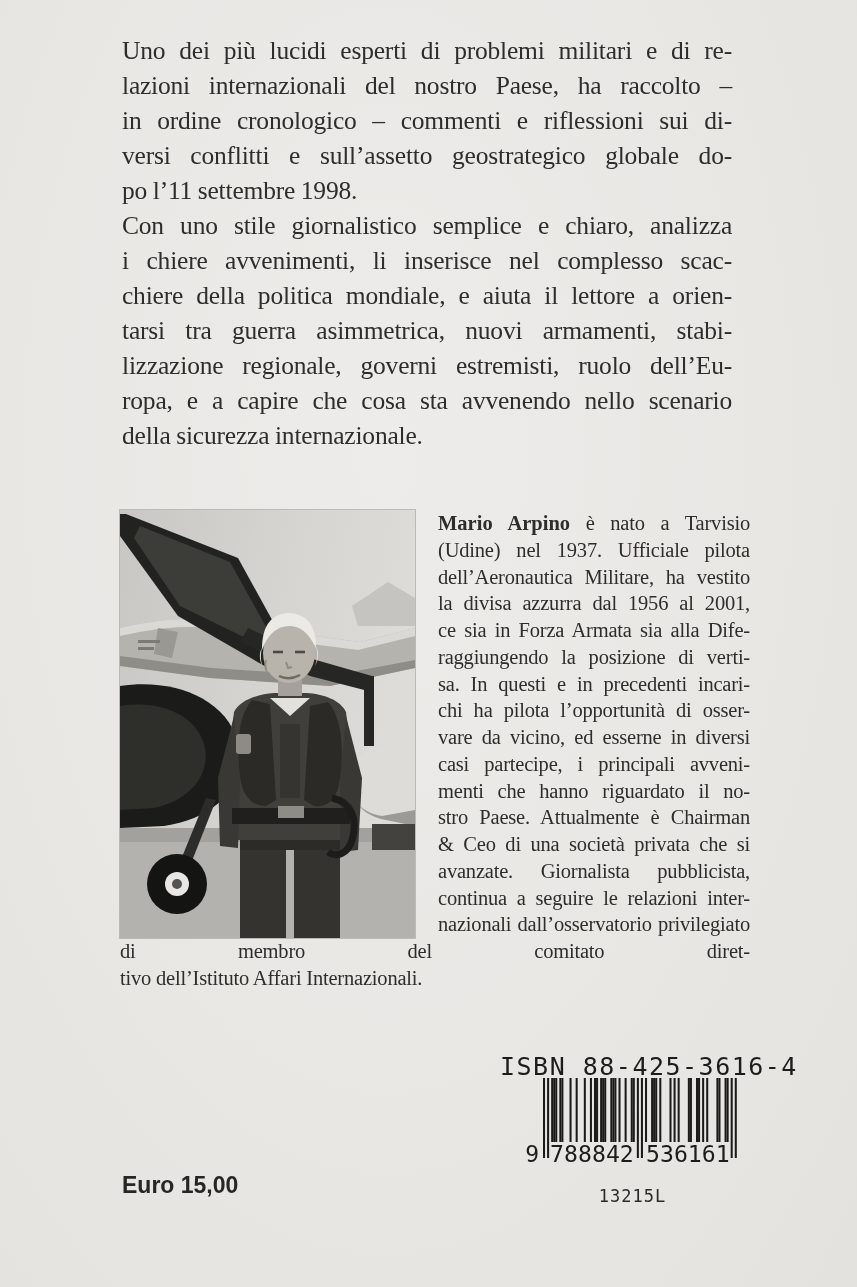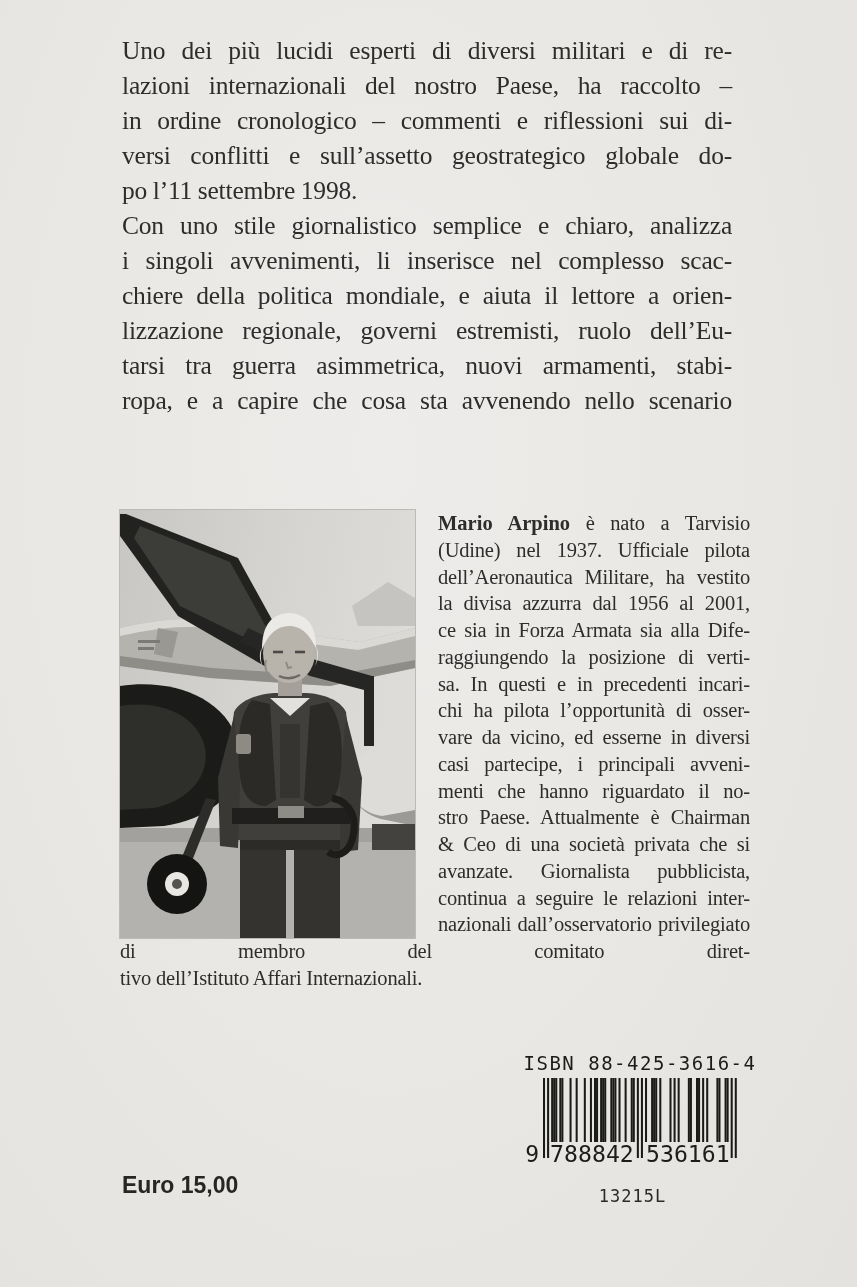--- a/index.html
+++ b/index.html
@@ -38,21 +38,21 @@
     outline: 1px solid #bcbab6;
     background: #cdcbc7;
   }
   .photo-float svg { display:block; width:100%; height:100%; }
   
   .isbn-label {
     position: absolute;
     left: 500px; top: 1052px; width: 280px;
     text-align: center;
     font-family: "DejaVu Sans Mono", monospace;
-    font-size: 19px;
+    font-size: 25px;
     letter-spacing: 1.5px;
     color: #1c1c1a;
     white-space: nowrap;
   }
   .barcode-wrap {
     position: absolute;
     left: 515px; top: 1078px; width: 230px; height: 104px;
   }
   .barcode-wrap svg { display:block; width:230px; height:104px; }
   .barcode-digit {
@@ -78,31 +78,32 @@
     font-size: 23px;
     color: #262624;
   }
 </style>
 </head>
 <body>
 
 <div class="page">
 
   <div class="blurb">
-      <div class="tline">Uno dei più lucidi esperti di diversi militari e di re-</div>
+      <div class="tline">Uno dei più lucidi esperti di problemi militari e di re-</div>
       <div class="tline">lazioni internazionali del nostro Paese, ha raccolto –</div>
       <div class="tline">in ordine cronologico – commenti e riflessioni sui di-</div>
       <div class="tline">versi conflitti e sull’assetto geostrategico globale do-</div>
       <div class="tline last">po l’11 settembre 1998.</div>
       <div class="tline">Con uno stile giornalistico semplice e chiaro, analizza</div>
-      <div class="tline">i singoli avvenimenti, li inserisce nel complesso scac-</div>
+      <div class="tline">i chiere avvenimenti, li inserisce nel complesso scac-</div>
       <div class="tline">chiere della politica mondiale, e aiuta il lettore a orien-</div>
+      <div class="tline">tarsi tra guerra asimmetrica, nuovi armamenti, stabi-</div>
       <div class="tline">lizzazione regionale, governi estremisti, ruolo dell’Eu-</div>
-      <div class="tline">tarsi tra guerra asimmetrica, nuovi armamenti, stabi-</div>
       <div class="tline">ropa, e a capire che cosa sta avvenendo nello scenario</div>
+      <div class="tline last">della sicurezza internazionale.</div>
     </div>
 
   <div class="bio">
     <div class="photo-float">
       <svg viewBox="0 0 295 428" preserveAspectRatio="none">
         <defs>
           <linearGradient id="sky" x1="0" y1="0" x2="1" y2="0.25">
             <stop offset="0" stop-color="#c9c7c3"></stop>
             <stop offset="0.55" stop-color="#d6d4d0"></stop>
             <stop offset="1" stop-color="#dedcd8"></stop>

